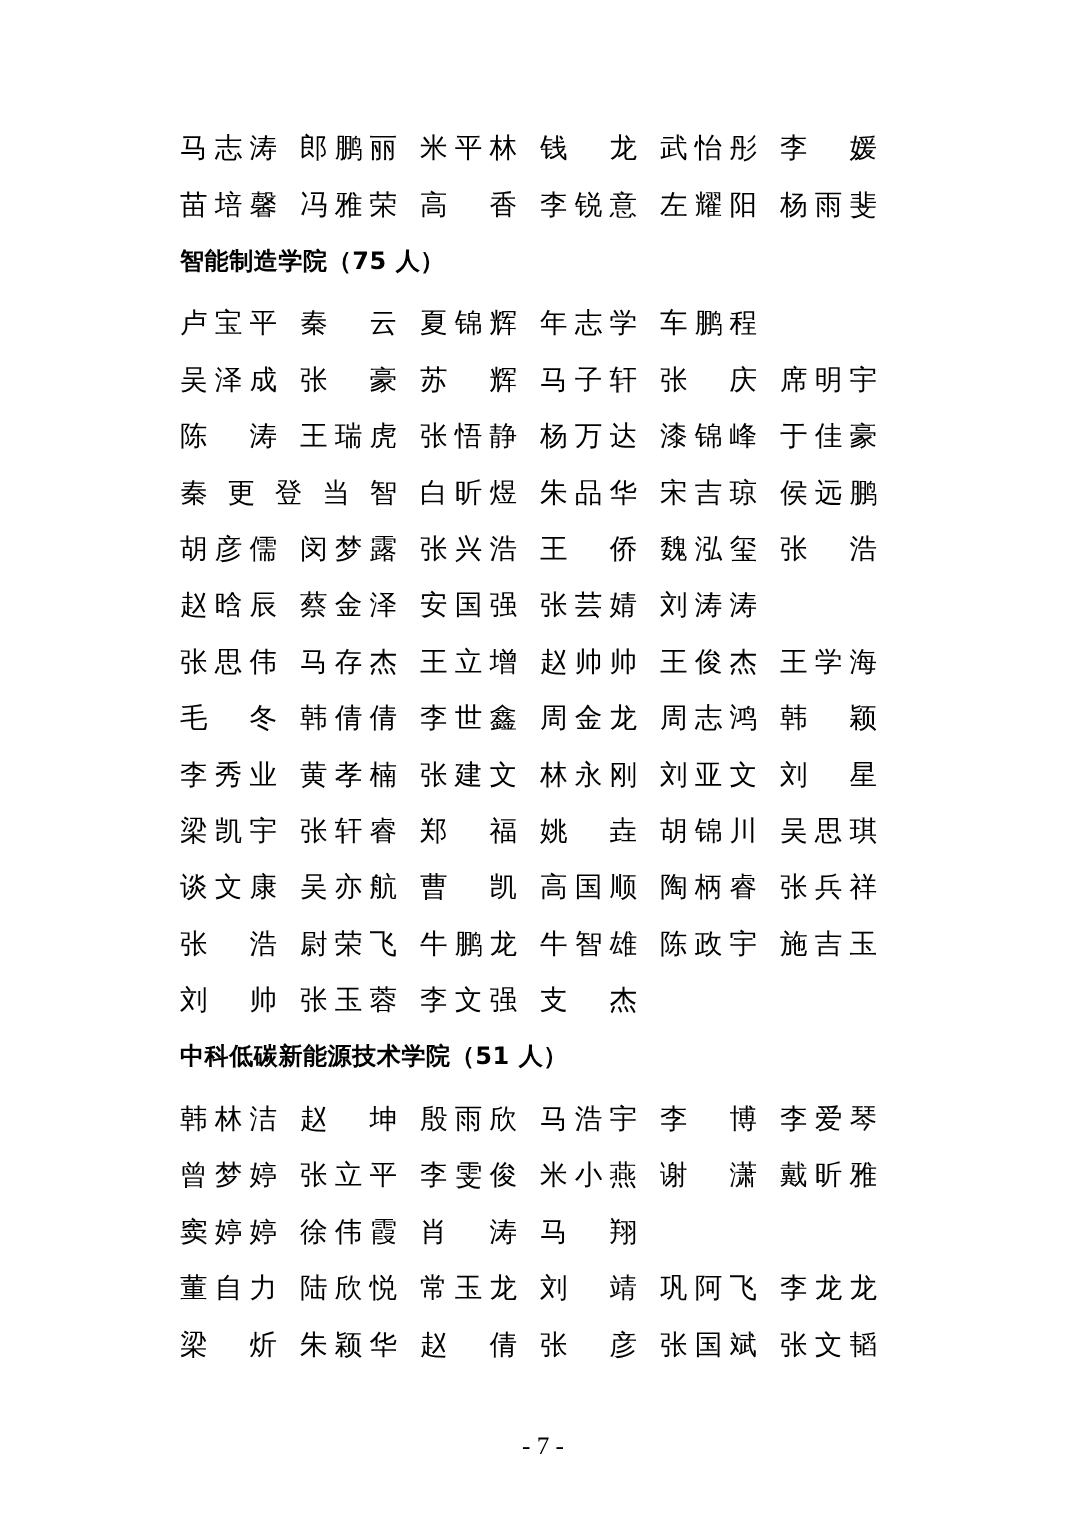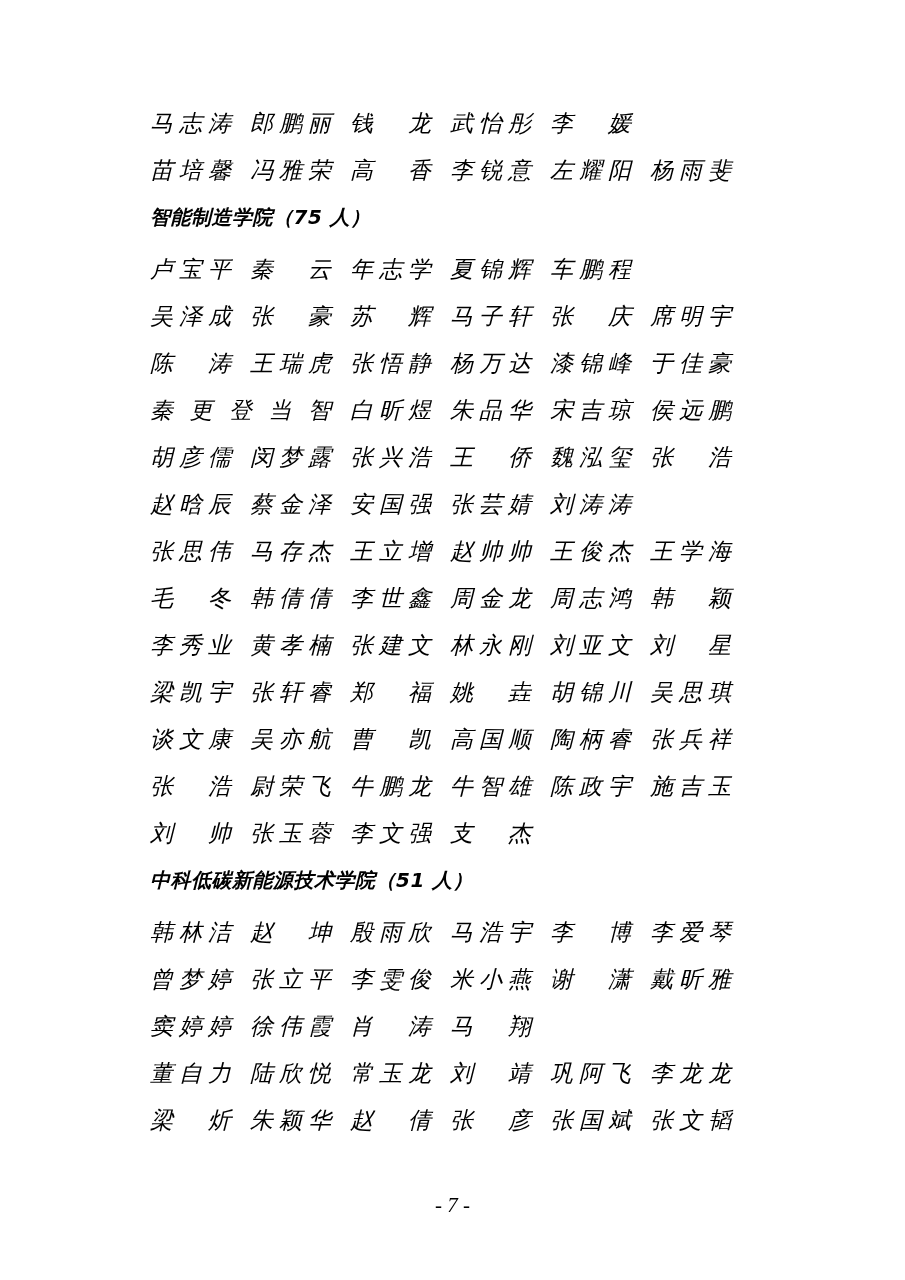--- a/index.html
+++ b/index.html
@@ -16,21 +16,20 @@
     overflow: hidden;
   }
   .page {
     position: absolute;
     left: 0;
     top: 0;
     width: 905px;
     height: 1280px;
     box-sizing: border-box;
     padding: 100px 150px 0 150px;
-    font-style: italic;
   }
   .content {
     width: 605px;
   }
   .name-row {
     display: flex;
     width: 100%;
     margin: 0;
     padding: 0;
   }
@@ -76,38 +75,39 @@
   }
 </style>
 </head>
 <body>
 
 <div class="page">
   <div class="content" id="content">
       <div class="name-row">
         <div class="name-cell">马志涛</div>
         <div class="name-cell">郎鹏丽</div>
+        <div class="name-cell">米平林</div>
         <div class="name-cell">钱 龙</div>
         <div class="name-cell">武怡彤</div>
         <div class="name-cell">李 媛</div>
       </div>
       <div class="name-row">
         <div class="name-cell">苗培馨</div>
         <div class="name-cell">冯雅荣</div>
         <div class="name-cell">高 香</div>
         <div class="name-cell">李锐意</div>
         <div class="name-cell">左耀阳</div>
         <div class="name-cell">杨雨斐</div>
       </div>
       <div class="section-heading">智能制造学院（75 人）</div>
       <div class="name-row">
         <div class="name-cell">卢宝平</div>
         <div class="name-cell">秦 云</div>
+        <div class="name-cell">夏锦辉</div>
         <div class="name-cell">年志学</div>
-        <div class="name-cell">夏锦辉</div>
         <div class="name-cell">车鹏程</div>
       </div>
       <div class="name-row">
         <div class="name-cell">吴泽成</div>
         <div class="name-cell">张 豪</div>
         <div class="name-cell">苏 辉</div>
         <div class="name-cell">马子轩</div>
         <div class="name-cell">张 庆</div>
         <div class="name-cell">席明宇</div>
       </div>

